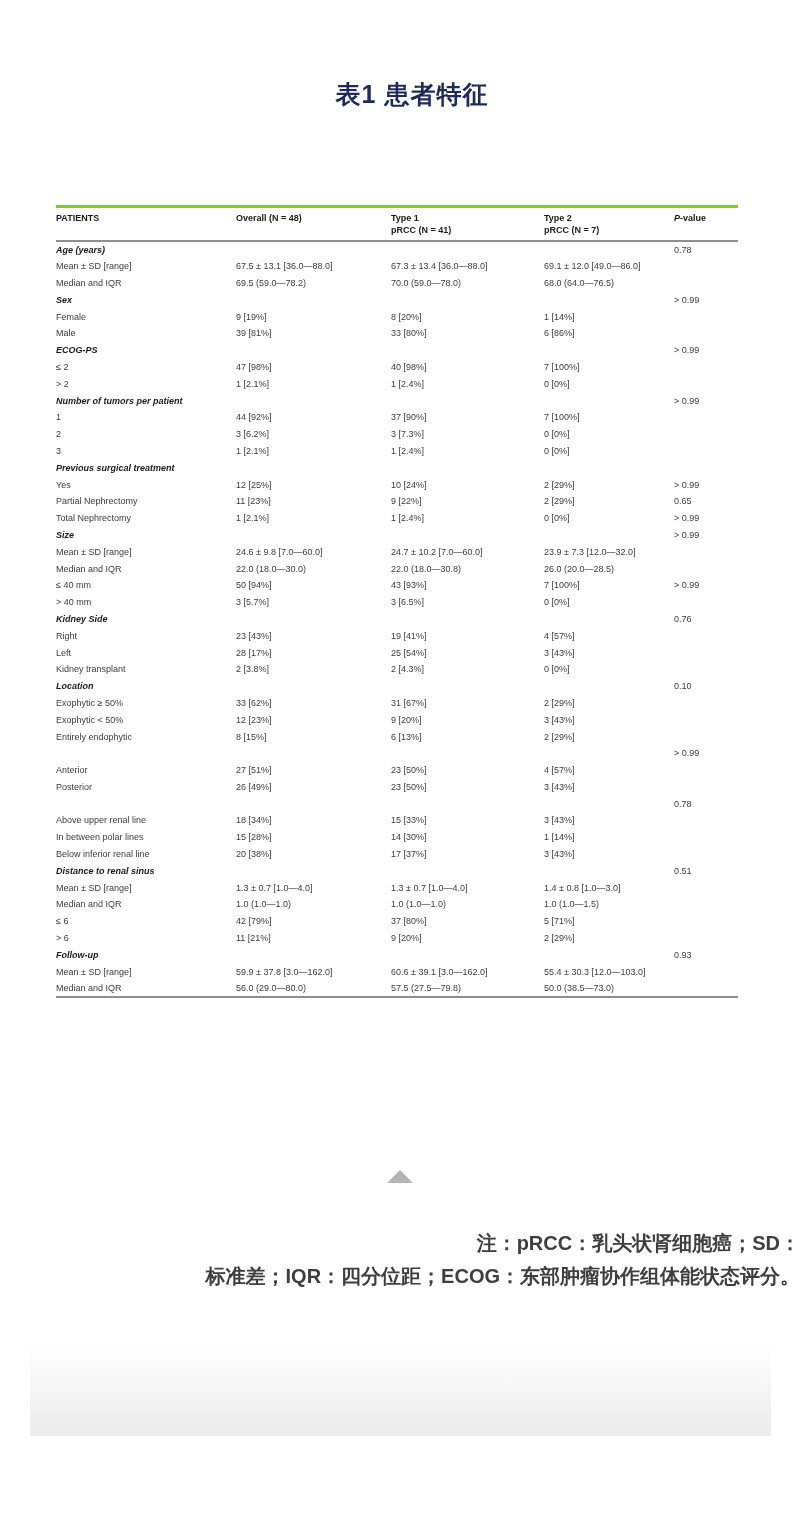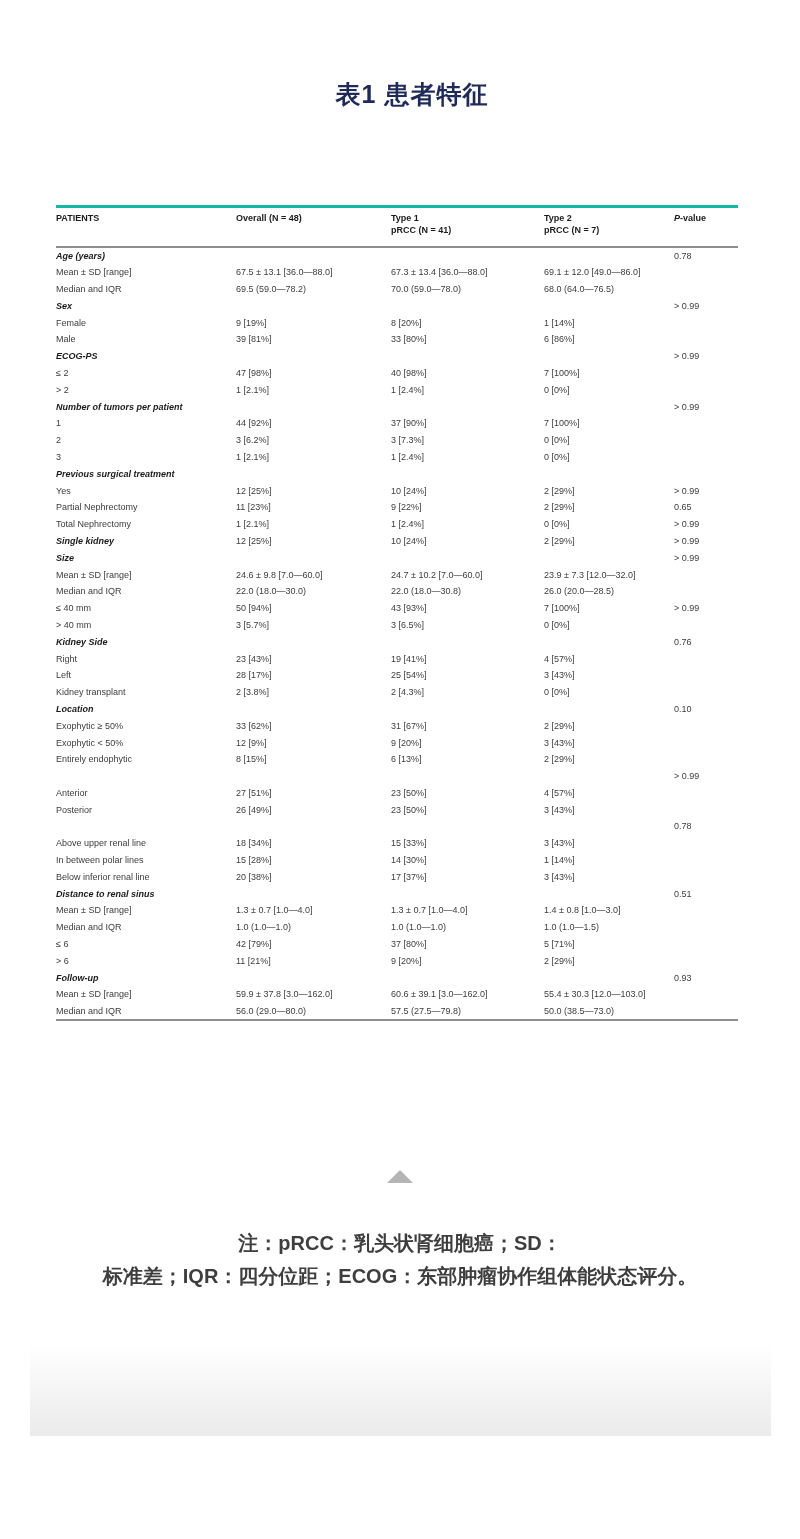--- a/index.html
+++ b/index.html
@@ -47,21 +47,21 @@
     overflow: hidden;
   }
   tr.hdr td {
     font-weight: bold;
     color: #1b1b1b;
     vertical-align: top;
     white-space: pre-line;
     line-height: 11.5px;
     height: auto;
   }
-  tr.hdr1 td { border-top: 3px solid #14b8a6; border-bottom: 2px solid #8e8e8e; padding: 5px 0 10px 0; }
+  tr.hdr1 td { border-top: 3px solid #84cc16; border-bottom: 2px solid #8e8e8e; padding: 5px 0 4px 0; }
   tr.hdr2 td { padding: 5px 0 4px 0; }
   td.pcol { text-align: left; }
   td.lbl.section { font-weight: bold; font-style: italic; color: #1b1b1b; margin-left: 24px; }
   td.pcol i { font-style: italic; }
   .collapse-row {
     position: absolute;
     top: 1170px;
     left: 0;
     width: 100%;
     display: flex;
@@ -72,21 +72,21 @@
     width: 0; height: 0;
     border-left: 13px solid transparent;
     border-right: 13px solid transparent;
     border-bottom: 13px solid #b5b5b5;
   }
   .note {
     position: absolute;
     top: 1227px;
     left: 0;
     width: 100%;
-    text-align: center;
+    text-align: right;
     font-size: 20px;
     line-height: 33px;
     font-weight: 600;
     color: #3e3e3e;
   }
   .bottom-fade {
     position: absolute;
     top: 1320px;
     left: 30px;
     width: 741px;
@@ -233,27 +233,20 @@
             <td class="pcol">0.65</td>
           </tr>
           <tr>
             <td class="lbl">Total Nephrectomy</td>
             <td>1 [2.1%]</td>
             <td>1 [2.4%]</td>
             <td>0 [0%]</td>
             <td class="pcol">&gt; 0.99</td>
           </tr>
           <tr>
-            <td class="lbl section">Single kidney</td>
-            <td>12 [25%]</td>
-            <td>10 [24%]</td>
-            <td>2 [29%]</td>
-            <td class="pcol">&gt; 0.99</td>
-          </tr>
-          <tr>
             <td class="lbl section">Size</td>
             <td></td>
             <td></td>
             <td></td>
             <td class="pcol">&gt; 0.99</td>
           </tr>
           <tr>
             <td class="lbl">Mean ± SD [range]</td>
             <td>24.6 ± 9.8 [7.0—60.0]</td>
             <td>24.7 ± 10.2 [7.0—60.0]</td>
@@ -318,21 +311,21 @@
           </tr>
           <tr>
             <td class="lbl">Exophytic ≥ 50%</td>
             <td>33 [62%]</td>
             <td>31 [67%]</td>
             <td>2 [29%]</td>
             <td class="pcol"></td>
           </tr>
           <tr>
             <td class="lbl">Exophytic &lt; 50%</td>
-            <td>12 [9%]</td>
+            <td>12 [23%]</td>
             <td>9 [20%]</td>
             <td>3 [43%]</td>
             <td class="pcol"></td>
           </tr>
           <tr>
             <td class="lbl">Entirely endophytic</td>
             <td>8 [15%]</td>
             <td>6 [13%]</td>
             <td>2 [29%]</td>
             <td class="pcol"></td>

